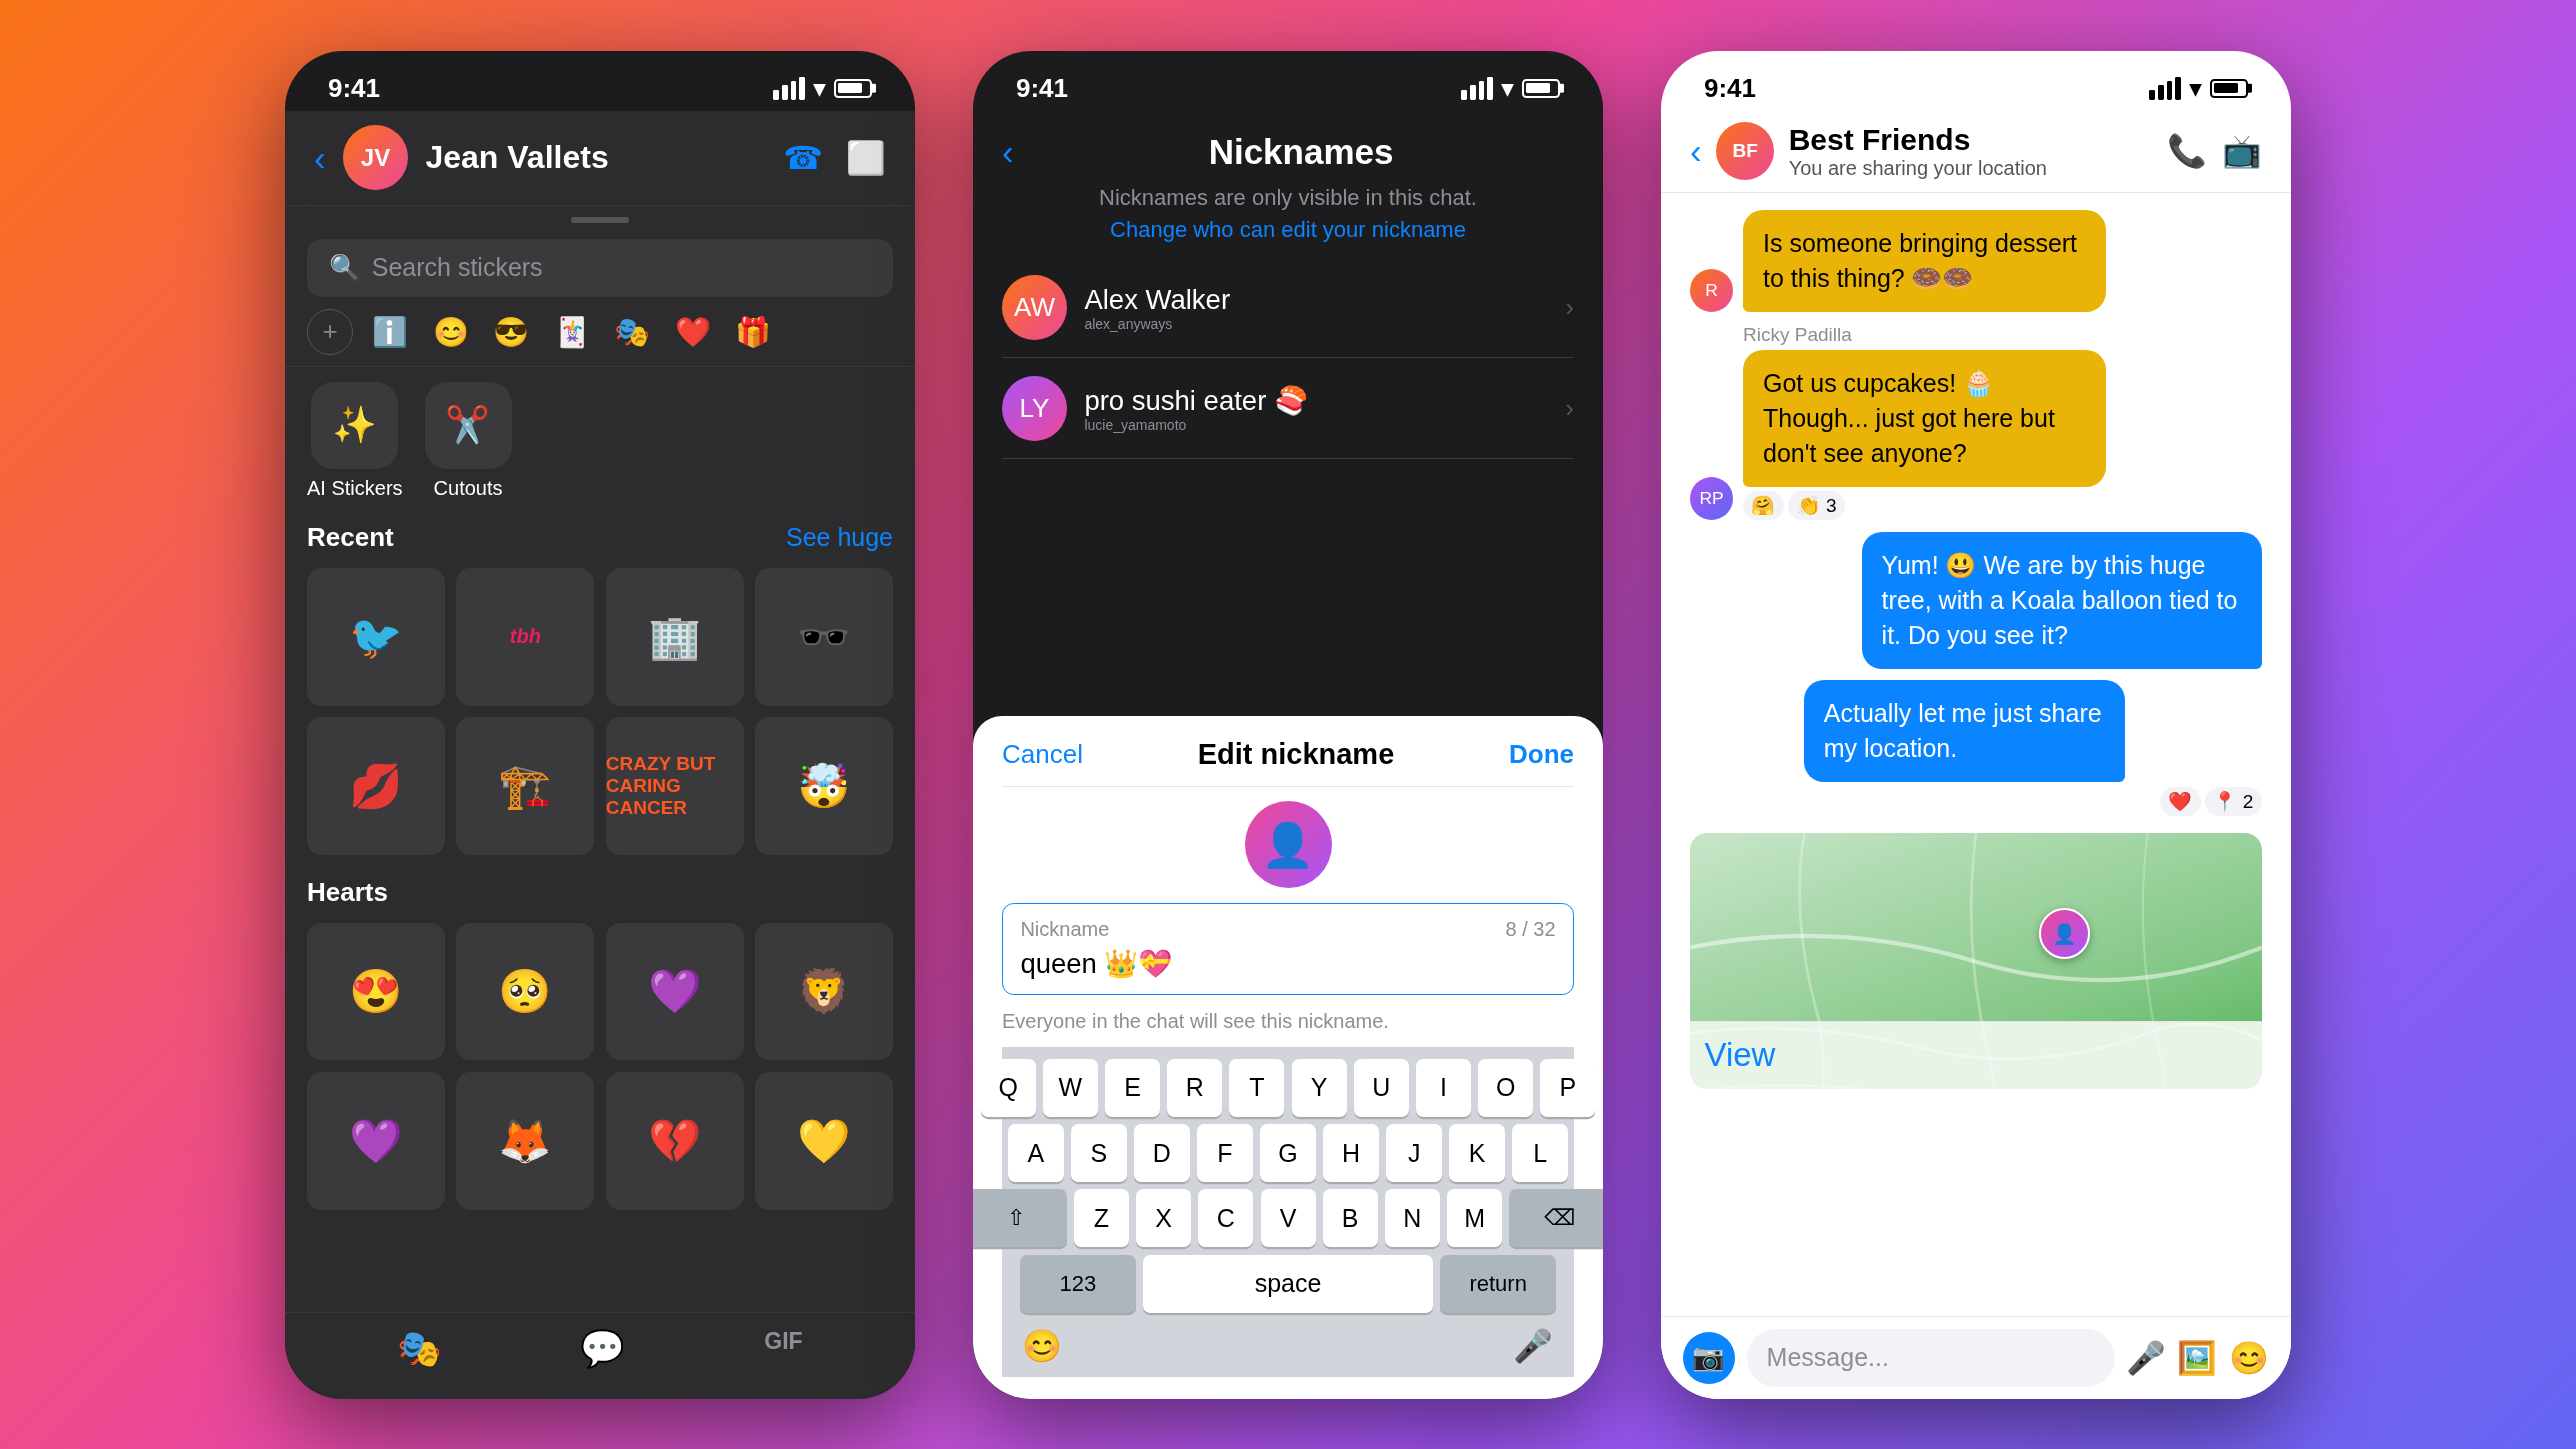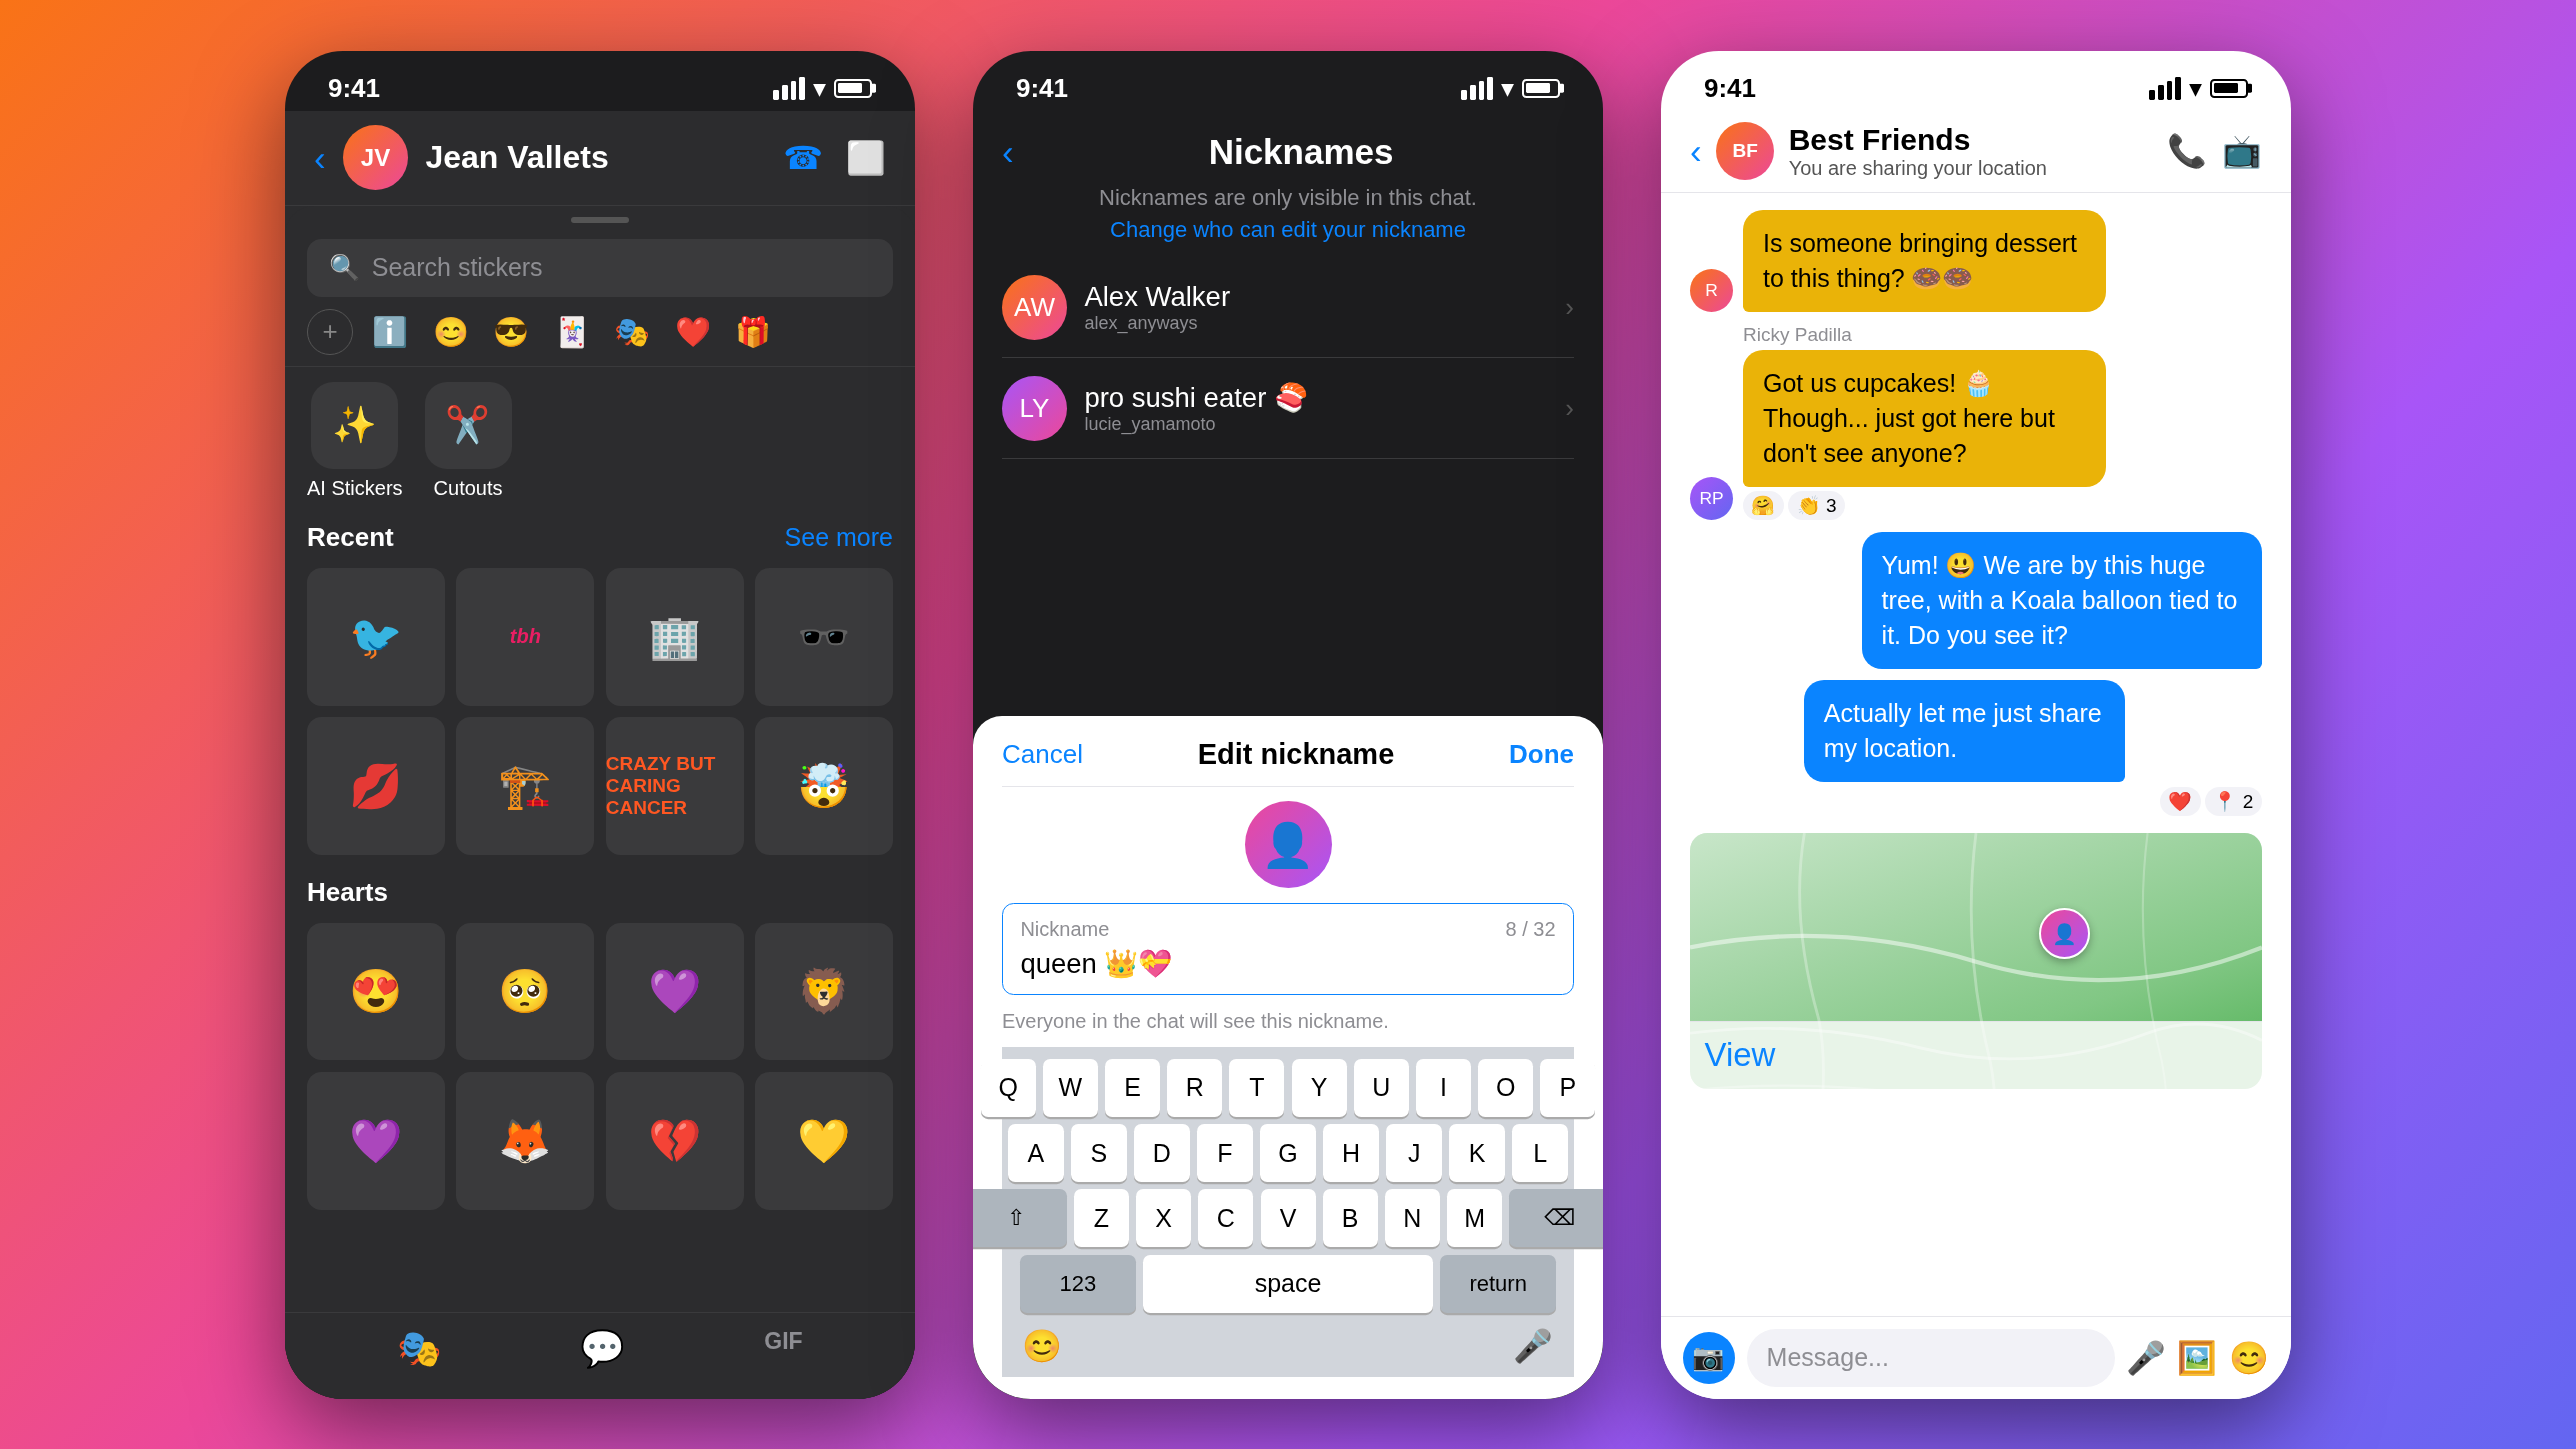--- a/index.html
+++ b/index.html
@@ -253,21 +253,21 @@
     .nickname-avatar {
       width: 65px; height: 65px;
       border-radius: 50%;
       object-fit: cover;
       background: linear-gradient(135deg, #f97316, #ec4899);
       display: flex; align-items: center; justify-content: center;
       color: white; font-size: 26px;
     }
     .nickname-info { flex: 1; }
     .nickname-name { color: #fff; font-size: 27.5px; font-weight: 500; }
-    .nickname-handle { color: #8e8e93; font-size: 18px; }
+    .nickname-handle { color: #8e8e93; font-size: 14px; }
     .chevron { color: #555; font-size: 26px; }
 
     
     .modal-overlay {
       position: absolute;
       bottom: 0; left: 0; right: 0;
       background: #fff;
       border-radius: 29px 29px 0 0;
       padding: 22px 29px;
       z-index: 10;
@@ -550,21 +550,21 @@
             <span class="ai-tool-label">AI Stickers</span>
           </div>
           <div class="ai-tool">
             <div class="ai-tool-icon">✂️</div>
             <span class="ai-tool-label">Cutouts</span>
           </div>
         </div>
 
         <div class="section-header">
           <span class="section-title">Recent</span>
-          <span class="see-more">See more</span>
+          <span class="see-more">See huge</span>
         </div>
         <div class="sticker-grid">
           <div class="sticker-cell">🐦</div>
           <div class="sticker-cell" style="font-size:20px; color:#e91e63; font-weight:900; font-style:italic;">tbh</div>
           <div class="sticker-cell">🏢</div>
           <div class="sticker-cell">🕶️</div>
           <div class="sticker-cell">💋</div>
           <div class="sticker-cell">🏗️</div>
           <div class="sticker-cell" style="font-size:19px; color:#ff5722; font-weight:800;">CRAZY BUT CARING CANCER</div>
           <div class="sticker-cell">🤯</div>

